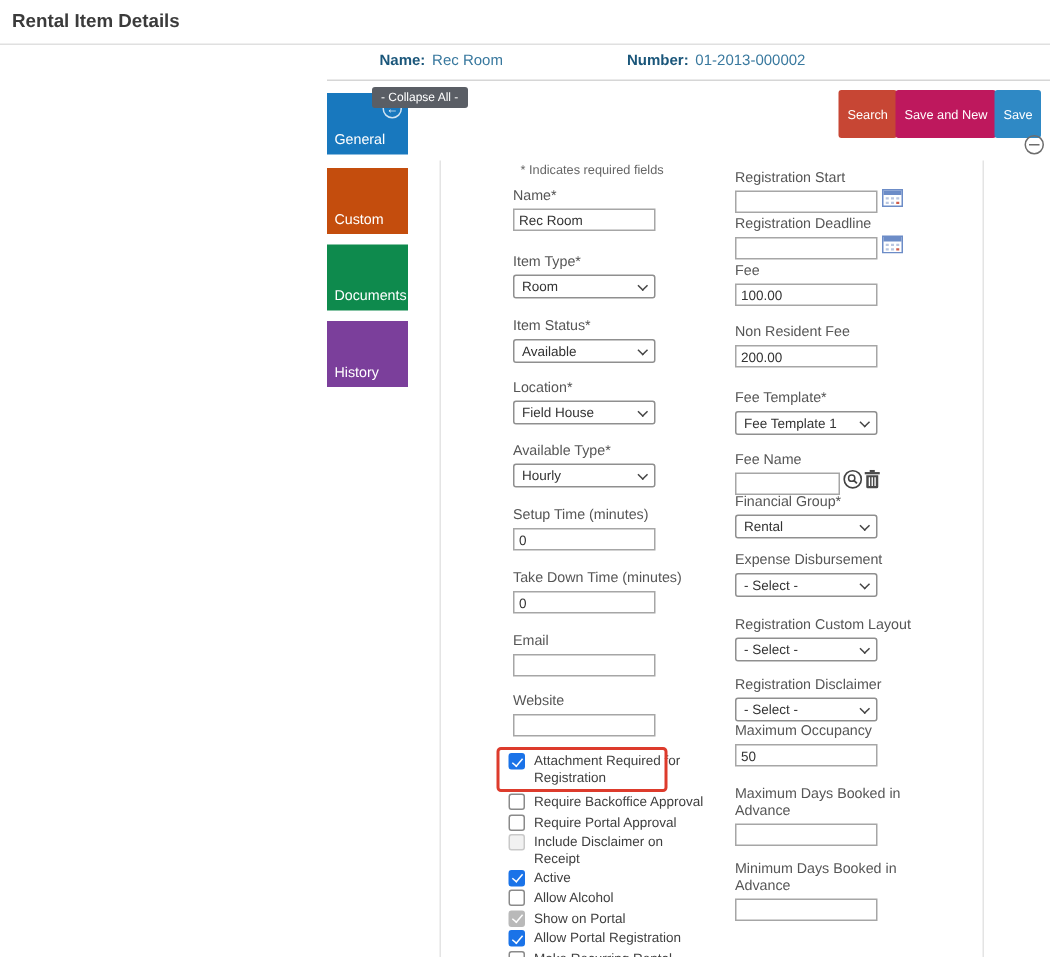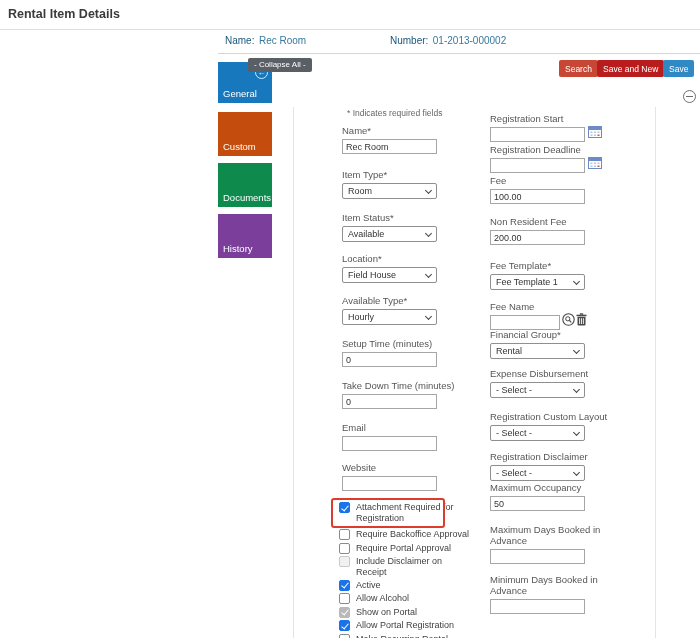--- a/index.html
+++ b/index.html
@@ -5,28 +5,28 @@
   * { margin:0; padding:0; box-sizing:border-box; }
   html,body { background:#ffffff; }
   #screen {
     position:relative; width:700px; height:638px; background:#fff;
     font-family:"Liberation Sans", sans-serif; overflow:hidden; color:#444;
   }
   .abs { position:absolute; }
   .hline { position:absolute; height:1px; background:#e0e0e0; }
   .vline { position:absolute; width:1px; background:#e4e4e4; }
   .page-title { position:absolute; left:8px; top:7px; font-size:12.5px; font-weight:bold; color:#3b3b3b; }
-  .info-label { font-weight:normal; color:#1a567a; font-size:10px; }
+  .info-label { font-weight:bold; color:#1a567a; font-size:10px;margin-left:28px; }
   .info-value { color:#38789e; font-size:10px; }
   
-  .btn { position:absolute; height:17px; line-height:16px; color:#fff; font-size:8.5px;
+  .btn { position:absolute; height:32px; line-height:16px; color:#fff; font-size:8.5px;
          border:none; border-radius:2px; padding:0 6px; cursor:pointer; font-family:inherit; }
   .btn-collapse { background:#5a5e65; height:14px; line-height:14px; font-size:8px; }
   .btn-search { background:#c74634; }
-  .btn-savenew { background:#b91c1c; }
+  .btn-savenew { background:#be185d; }
   .btn-save { background:#2f89c5; }
   
   .tab { position:absolute; left:218px; width:54px; height:44px; cursor:pointer; }
   .tab .tlbl { position:absolute; left:5px; bottom:4px; color:#fff; font-size:9.5px; }
   .tab-general { background:#1878be; height:41px; }
   .tab-custom { background:#c44d0d; }
   .tab-documents { background:#0e8a4d; }
   .tab-history { background:#7b3f9b; }
   .backicon { position:absolute; top:4px; right:4px; width:13px; height:13px; border:1px solid rgba(255,255,255,.8);
               border-radius:50%; color:#fff; font-size:8px; line-height:11px; text-align:center; }

